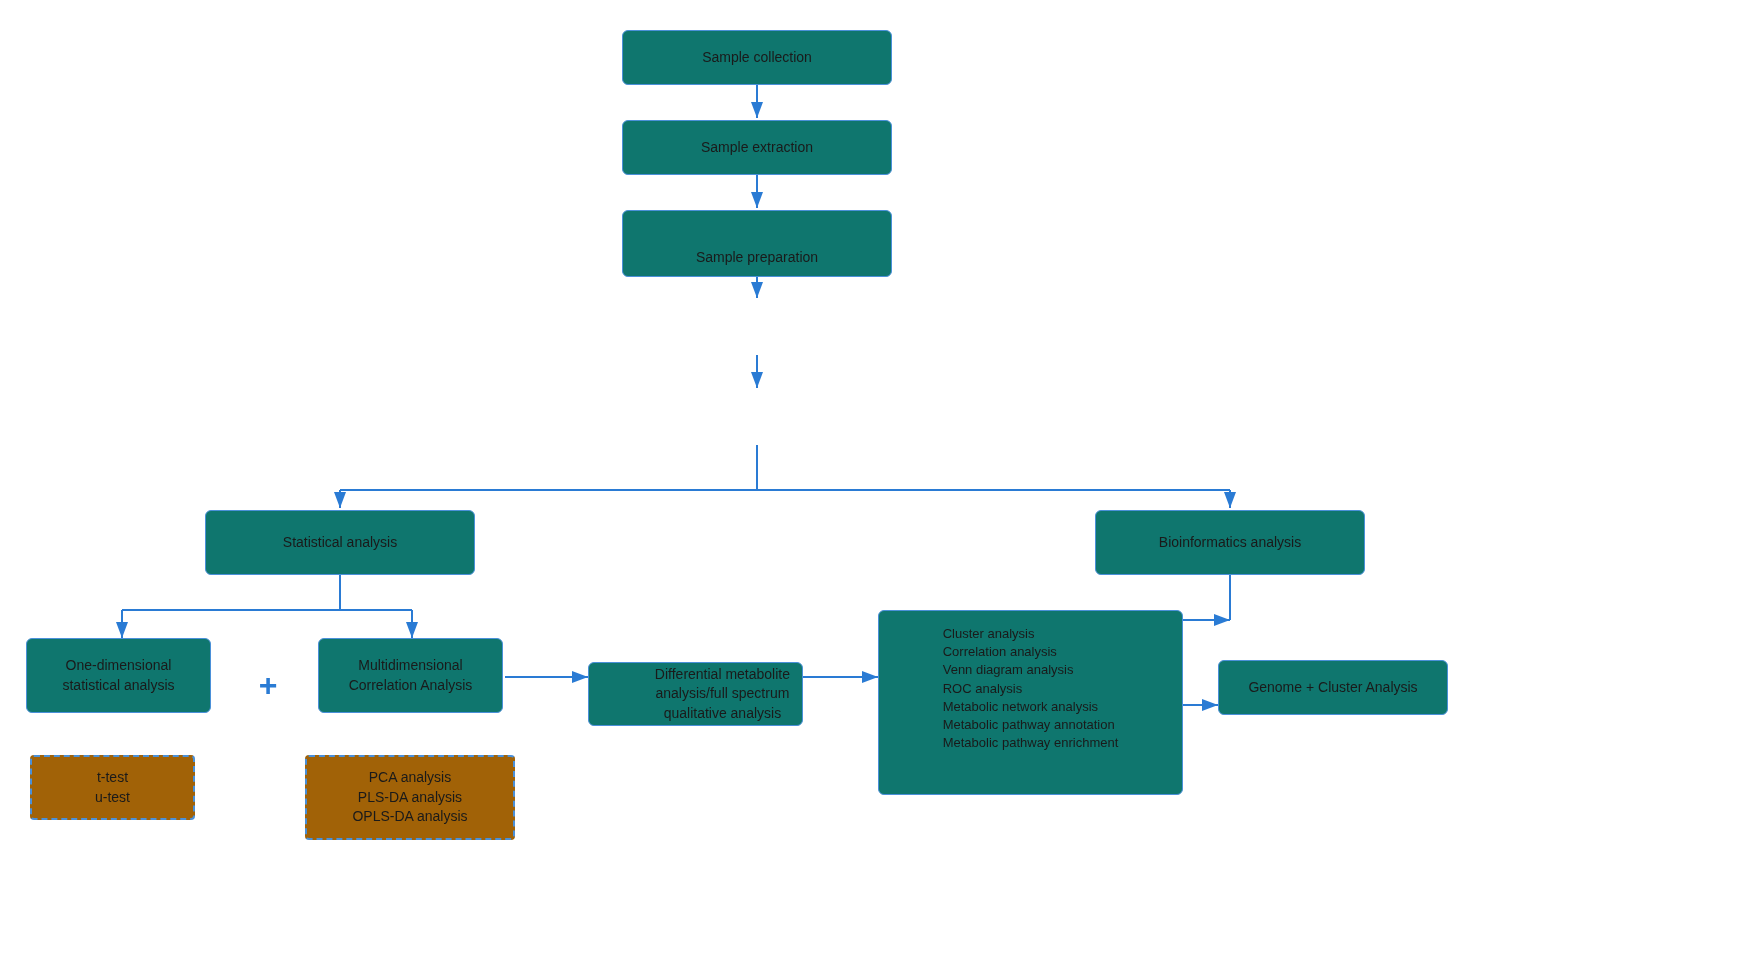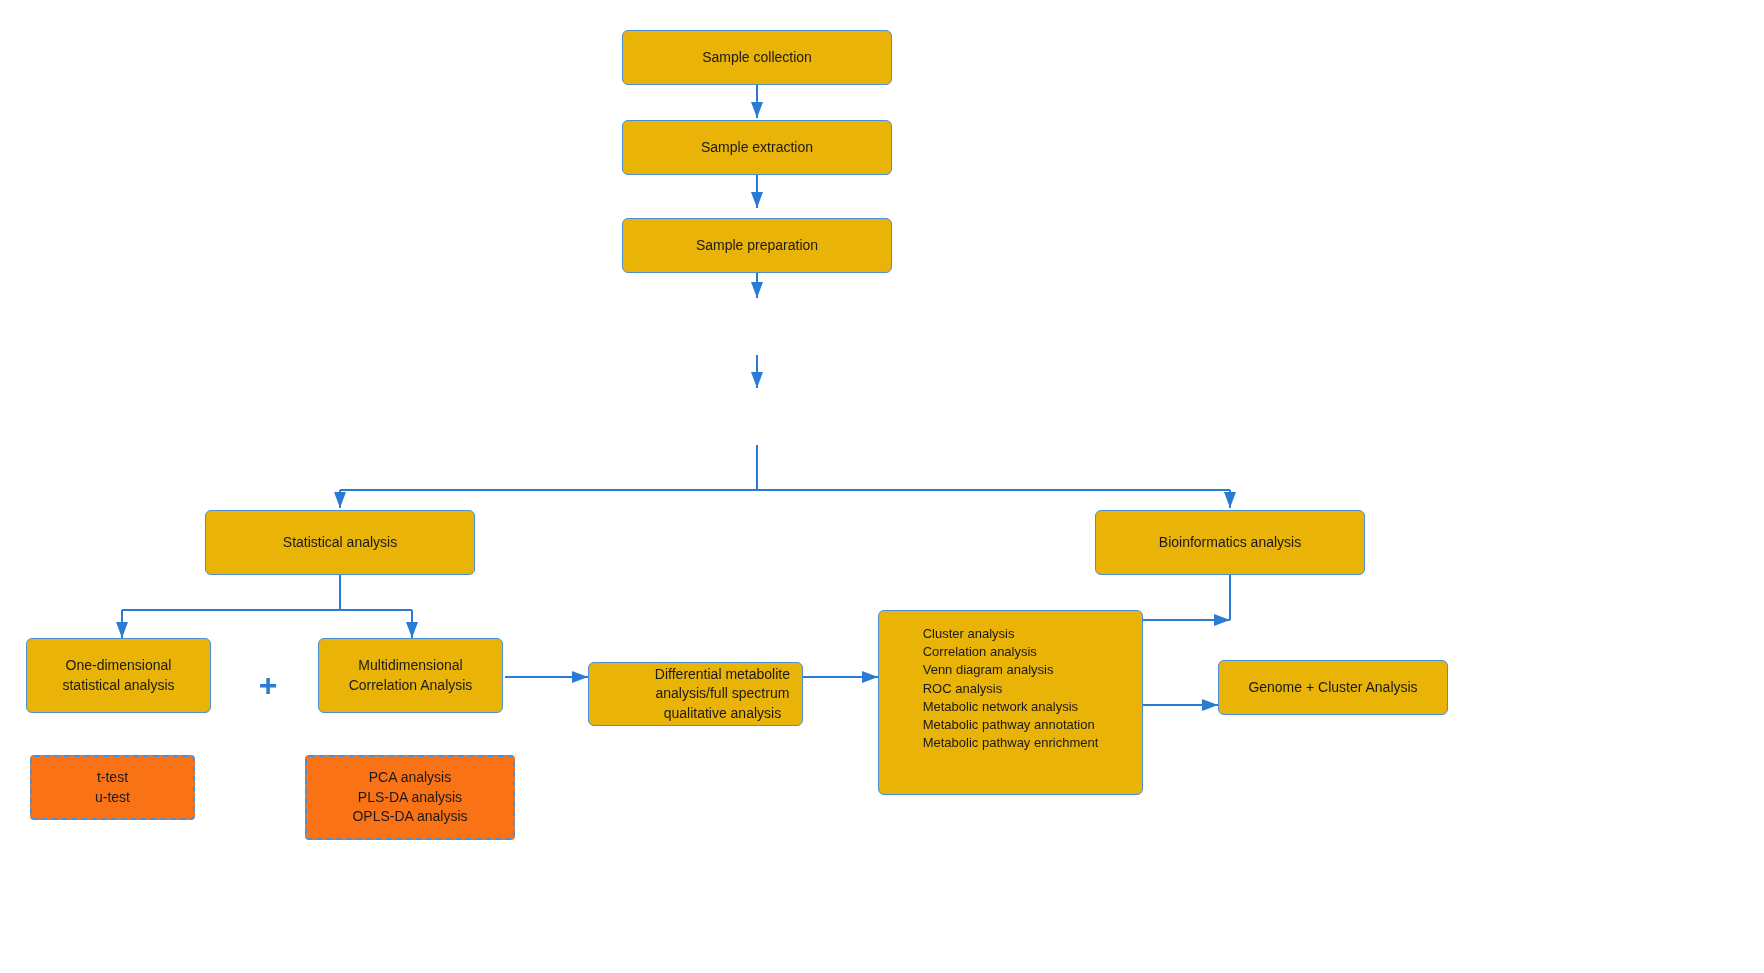--- a/index.html
+++ b/index.html
@@ -11,34 +11,34 @@
       overflow: hidden;
       position: relative;
     }
     .diagram {
       position: relative;
       width: 1764px;
       height: 973px;
     }
     .box {
       position: absolute;
-      background: #eab308;
+      background: #0f766e;
       border: 1.5px solid #4a90d9;
       border-radius: 6px;
       display: flex;
       align-items: center;
       justify-content: center;
       text-align: center;
       font-size: 14px;
       color: #1a1a1a;
       line-height: 1.4;
       padding: 8px 12px;
     }
     .box.dashed {
-      background: #f97316;
+      background: #a16207;
       border: 2px dashed #4a90d9;
       border-radius: 4px;
     }
     svg.arrows {
       position: absolute;
       top: 0;
       left: 0;
       width: 1764px;
       height: 973px;
       pointer-events: none;
@@ -98,21 +98,21 @@
   </svg>
 
   <div class="box" style="left:622px;top:30px;width:270px;height:55px;">
     <span>Sample collection</span>
   </div>
 
   <div class="box" style="left:622px;top:120px;width:270px;height:55px;">
     <span>Sample extraction</span>
   </div>
 
-  <div class="box" style="left:622px;top:218px;width:270px;height:55px;">
+  <div class="box" style="left:622px;top:210px;width:270px;height:67px;align-items:flex-end;">
     <span>Sample preparation</span>
   </div>
 
 
 
   <div class="box" style="left:205px;top:510px;width:270px;height:65px;">
     <span>Statistical analysis</span>
   </div>
 
   <div class="box" style="left:1095px;top:510px;width:270px;height:65px;">
@@ -130,21 +130,21 @@
     <span>Multidimensional
 Correlation Analysis</span>
   </div>
 
   <div class="box" style="left:588px;top:662px;width:215px;height:64px;white-space:pre-line;justify-content:flex-end;">
     <span>Differential metabolite
 analysis/full spectrum
 qualitative analysis</span>
   </div>
 
-  <div class="box" style="left:878px;top:610px;width:265px;height:185px;white-space:pre-line;text-align:left;padding:14px 16px;font-size:13px;align-items:flex-start;">
+  <div class="box" style="left:878px;top:610px;width:305px;height:185px;white-space:pre-line;text-align:left;padding:14px 16px;font-size:13px;align-items:flex-start;">
     <span>Cluster analysis
 Correlation analysis
 Venn diagram analysis
 ROC analysis
 Metabolic network analysis
 Metabolic pathway annotation
 Metabolic pathway enrichment</span>
   </div>
 
   <div class="box" style="left:1218px;top:660px;width:230px;height:55px;">

